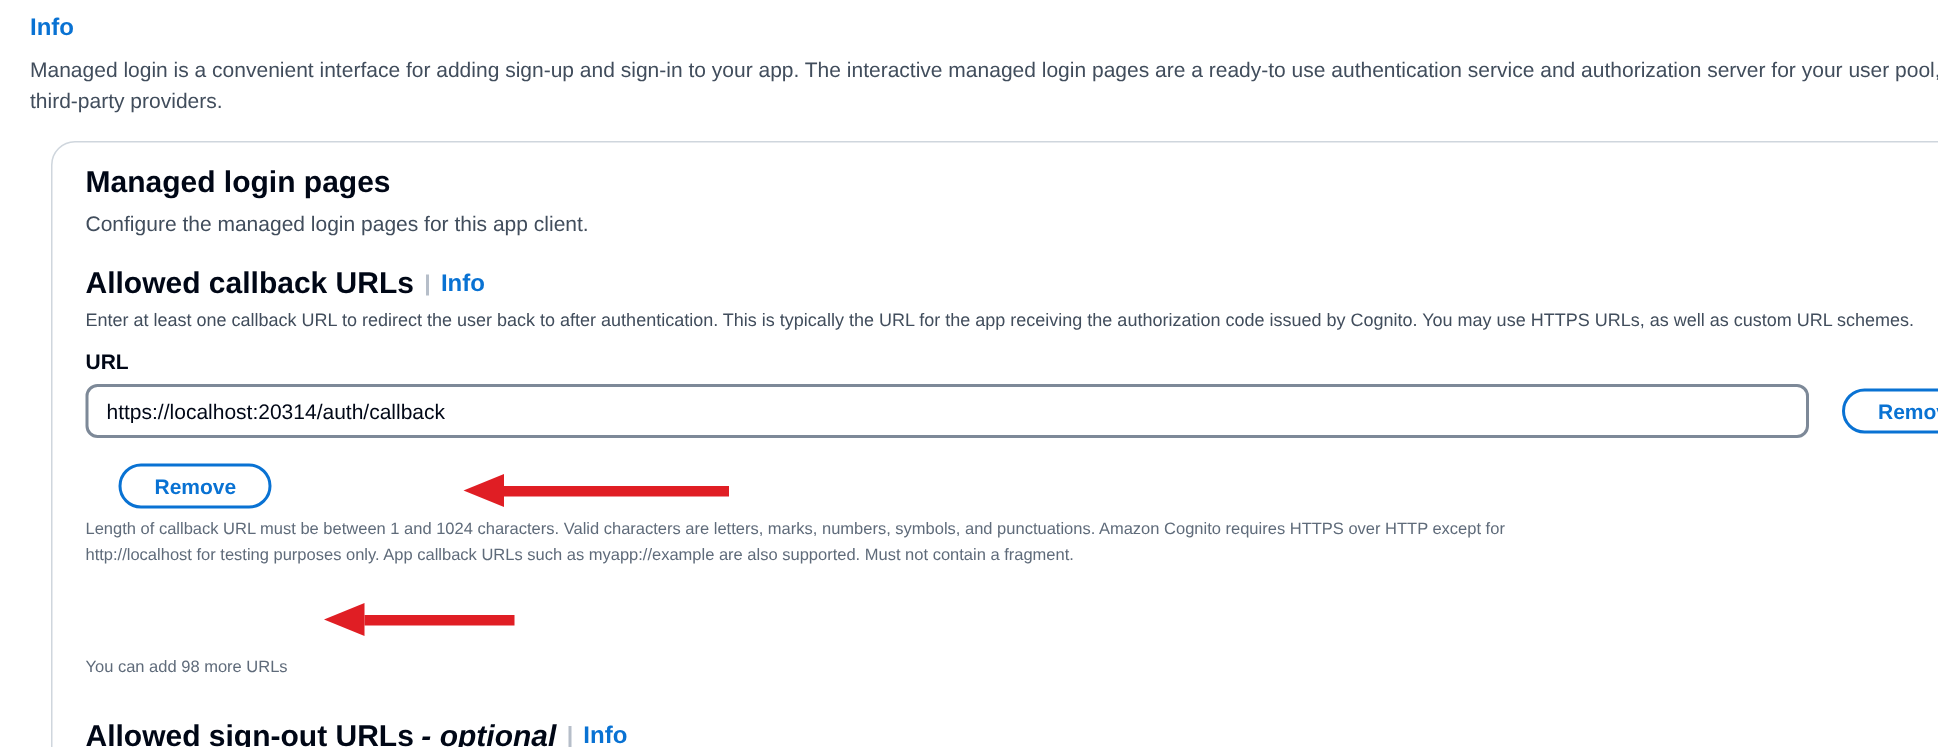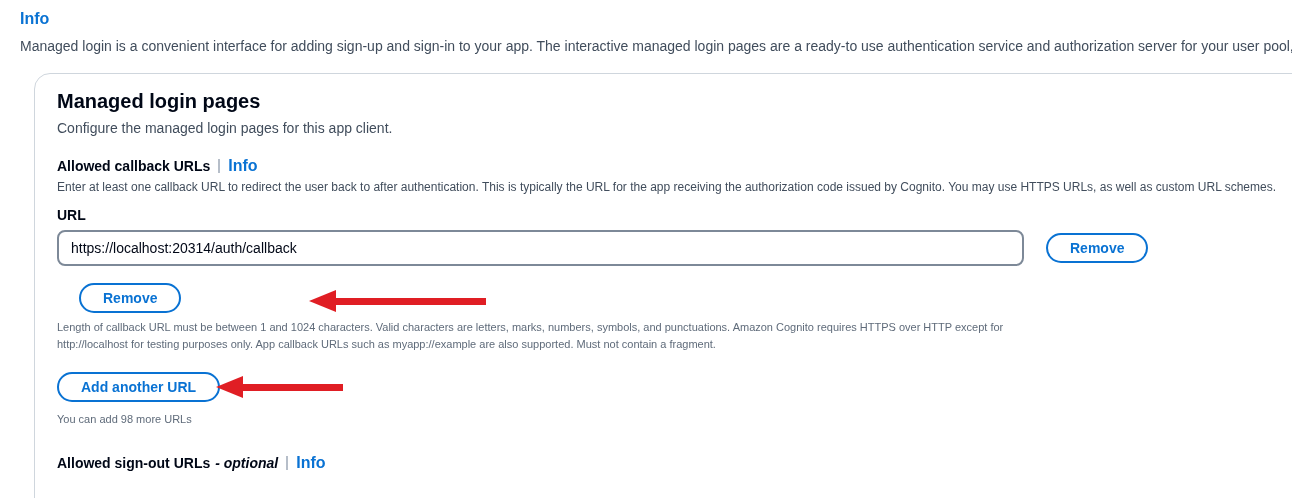--- a/index.html
+++ b/index.html
@@ -31,33 +31,33 @@
     width: 1420px; height: 520px;
     background: #fff;
     border: 1px solid #cfd6dd;
     border-radius: 16px;
     padding: 16px 0 0 22px;
   }
   h2 { font-size: 20px; font-weight: 700; color: #000716; }
   .card-subtitle { margin-top: 7px; font-size: 14px; color: #414d5c; }
 
   .field-label-row { margin-top: 21px; display: flex; align-items: center; }
-  .field-label { font-size: 14px; font-weight: 700; color: #000716; }
+  .field-label { font-size: 20px; font-weight: 700; color: #000716; }
   .field-label.optional { font-style: italic; margin-left: 5px; }
   .divider {
     display: inline-block; width: 2px; height: 14px;
     background: #b6bec9; margin: 0 8px;
   }
   .field-desc { margin-top: 5px; font-size: 12px; color: #414d5c; max-width: 1250px; }
   .col-label { margin-top: 13px; font-size: 14px; font-weight: 700; color: #000716; }
 
   .url-row { margin-top: 7px; display: flex; align-items: center; position: relative; }
   .url-row.second { margin-top: 17px; }
   .url-input {
-    width: 967px; height: 36px;
+    width: 1149px; height: 36px;
     border: 2px solid #7d8998; border-radius: 8px;
     padding: 0 12px; font-size: 14px; color: #000716;
     font-family: "Liberation Sans", sans-serif;
     background: #fff; outline: none;
   }
   .btn {
     margin-left: 22px; height: 30px;
     border: 2px solid #0972d3; border-radius: 20px;
     background: #fff; color: #0972d3;
     font-size: 14px; font-weight: 700;
@@ -91,20 +91,21 @@
 <body>
 
 <div class="page">
 
   <div class="page-header">
     <a class="info-link">Info</a>
   </div>
 
   <div class="page-desc">
     <div class="nowrap-line">Managed login is a convenient interface for adding sign-up and sign-in to your app. The interactive managed login pages are a ready-to use authentication service and authorization server for your user pool, with built-in integration for</div>
+    <div>third-party providers.</div>
   </div>
 
   <section class="card">
 
     <h2>Managed login pages</h2>
     <div class="card-subtitle">Configure the managed login pages for this app client.</div>
 
     <div class="field-label-row">
       <span class="field-label">Allowed callback URLs</span>
       <span class="divider"></span>
@@ -123,21 +124,20 @@
       <div class="arrow arrow-input">
         <div class="arrow-head"></div>
         <div class="arrow-tail"></div>
       </div>
       <button class="btn">Remove</button>
     </div>
 
     <div class="constraint">Length of callback URL must be between 1 and 1024 characters. Valid characters are letters, marks, numbers, symbols, and punctuations. Amazon Cognito requires HTTPS over HTTP except for http://localhost for testing purposes only. App callback URLs such as myapp://example are also supported. Must not contain a fragment.</div>
 
     <div class="add-row">
-      <button class="btn">Add another URL</button>
       <div class="arrow arrow-add">
         <div class="arrow-head"></div>
         <div class="arrow-tail"></div>
       </div>
     </div>
 
     <div class="constraint hint">You can add 98 more URLs</div>
 
     <div class="field-label-row signout-row">
       <span class="field-label">Allowed sign-out URLs</span>

